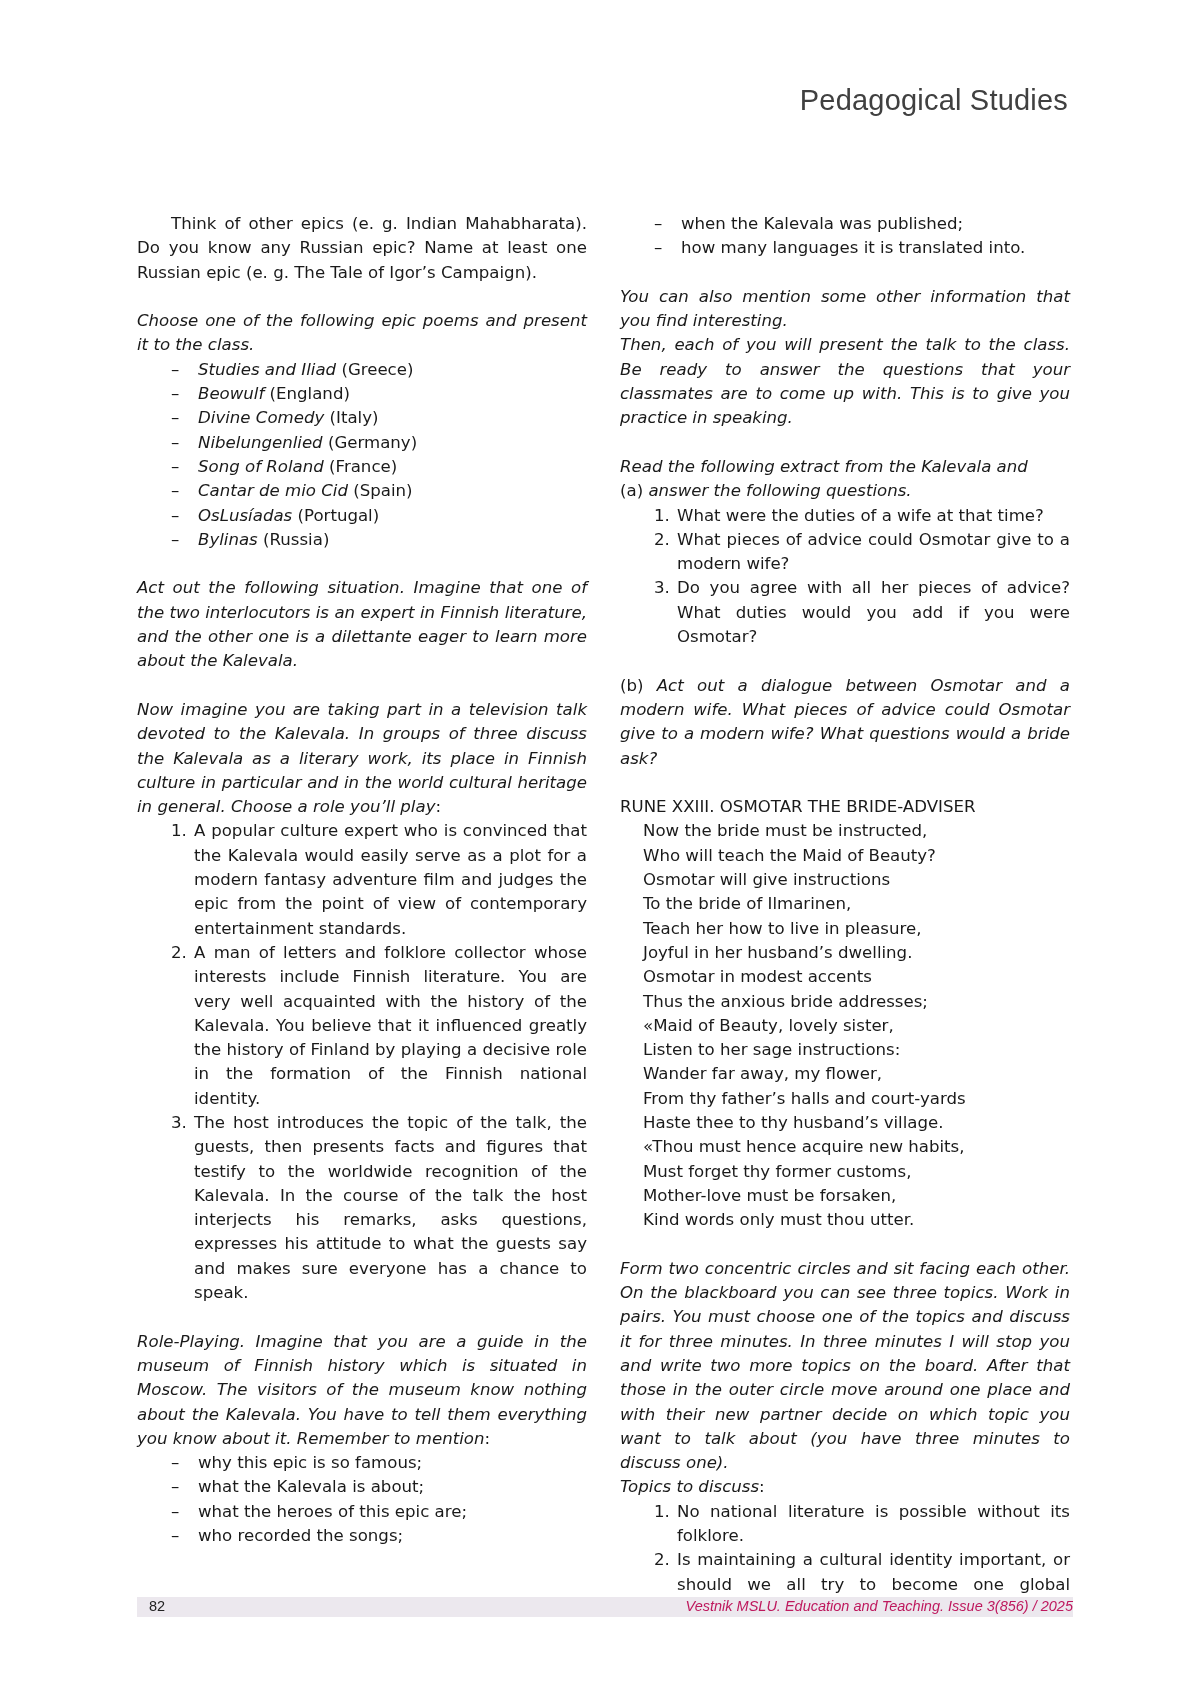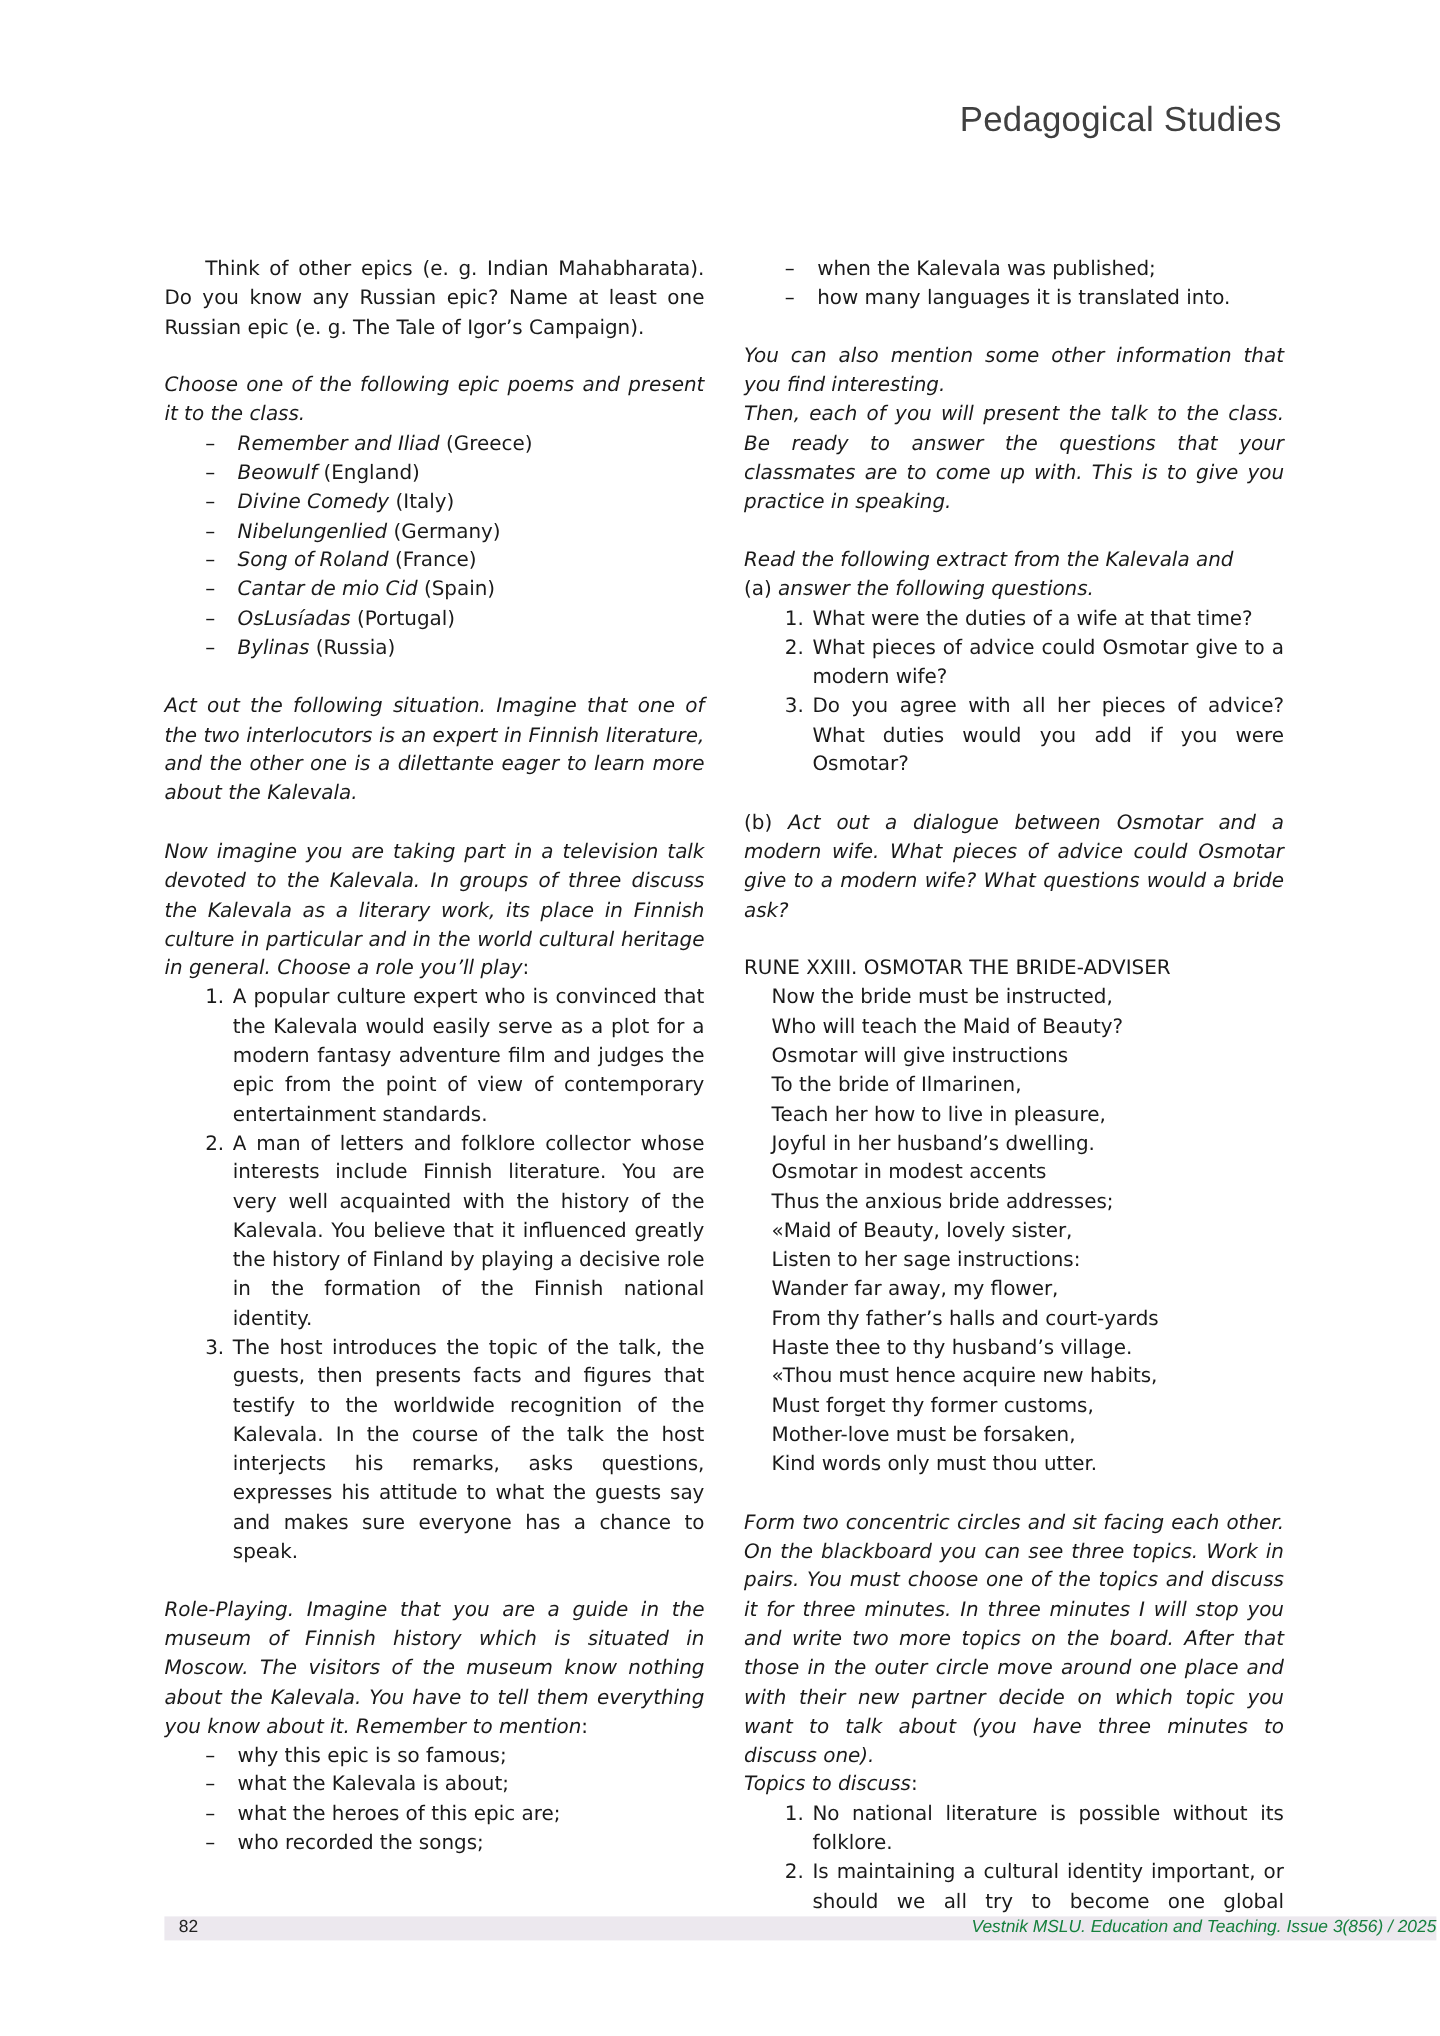--- a/index.html
+++ b/index.html
@@ -14,38 +14,38 @@
   .it { font-style: italic; }
   .indent { text-indent: 34px; }
   .gap { height: 24.3px; }
   .dash-list, .num-list { list-style: none; margin: 0; padding: 0; }
   .dash-list li { position: relative; padding-left: 61px; }
   .dash-list li .mark { position: absolute; left: 34px; top: 0; }
   .num-list li { position: relative; padding-left: 57px; text-align: justify; }
   .num-list li .mark { position: absolute; left: 34px; top: 0; }
   .poem { padding-left: 23px; }
   .poem div { white-space: nowrap; }
-  .footer-bar { position: absolute; left: 137px; top: 1597px; width: 1060px; height: 20px;
+  .footer-bar { position: absolute; left: 137px; top: 1597px; width: 936px; height: 20px;
                 background: #ece8ee; }
   .footer-page { position: absolute; left: 12px; top: 1px; font-size: 14.5px;
                  font-family: "Liberation Sans", sans-serif; color: #222; }
   .footer-journal { position: absolute; right: 0; top: 1px; font-size: 14.5px; font-style: italic;
-                    font-family: "Liberation Sans", sans-serif; color: #15803d; }
+                    font-family: "Liberation Sans", sans-serif; color: #be185d; }
 </style>
 </head>
 <body>
 
 <div class="header-title">Pedagogical Studies</div>
 
 <div class="col col-left">
   <p class="indent">Think of other epics (e. g. Indian Mahabharata). Do you know any Russian epic? Name at least one Russian epic (e. g. The Tale of Igor’s Campaign).</p>
   <div class="gap"></div>
   <p class="it">Choose one of the following epic poems and present it to the class.</p>
   <ul class="dash-list">
-    <li><span class="mark">–</span><span class="it">Remember and Iliad</span><span> (Greece)</span></li>
+    <li><span class="mark">–</span><span class="it">Studies and Iliad</span><span> (Greece)</span></li>
     <li><span class="mark">–</span><span class="it">Beowulf</span><span> (England)</span></li>
     <li><span class="mark">–</span><span class="it">Divine Comedy</span><span> (Italy)</span></li>
     <li><span class="mark">–</span><span class="it">Nibelungenlied</span><span> (Germany)</span></li>
     <li><span class="mark">–</span><span class="it">Song of Roland</span><span> (France)</span></li>
     <li><span class="mark">–</span><span class="it">Cantar de mio Cid</span><span> (Spain)</span></li>
     <li><span class="mark">–</span><span class="it">OsLusíadas</span><span> (Portugal)</span></li>
     <li><span class="mark">–</span><span class="it">Bylinas</span><span> (Russia)</span></li>
   </ul>
   <div class="gap"></div>
   <p class="it">Act out the following situation. Imagine that one of the two interlocutors is an expert in Finnish literature, and the other one is a dilettante eager to learn more about the Kalevala.</p>

